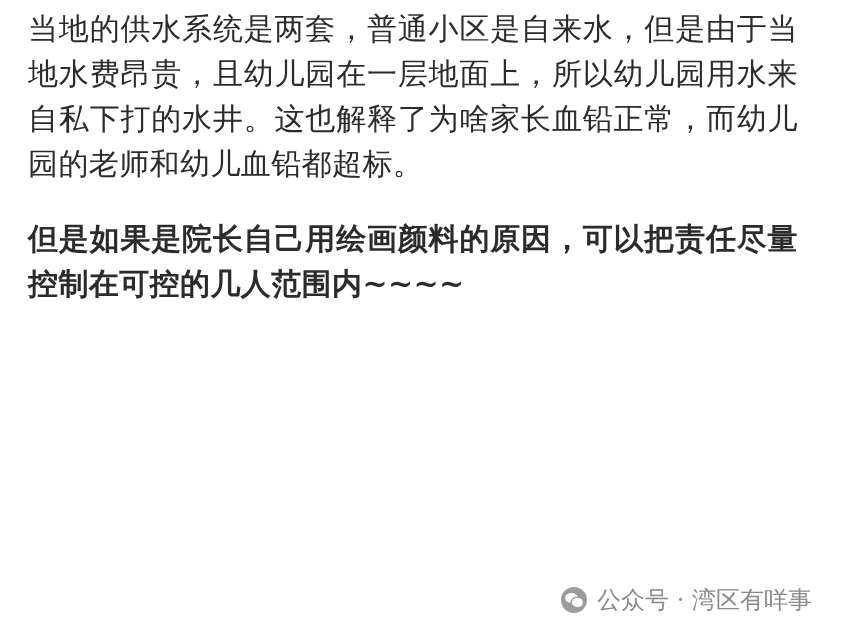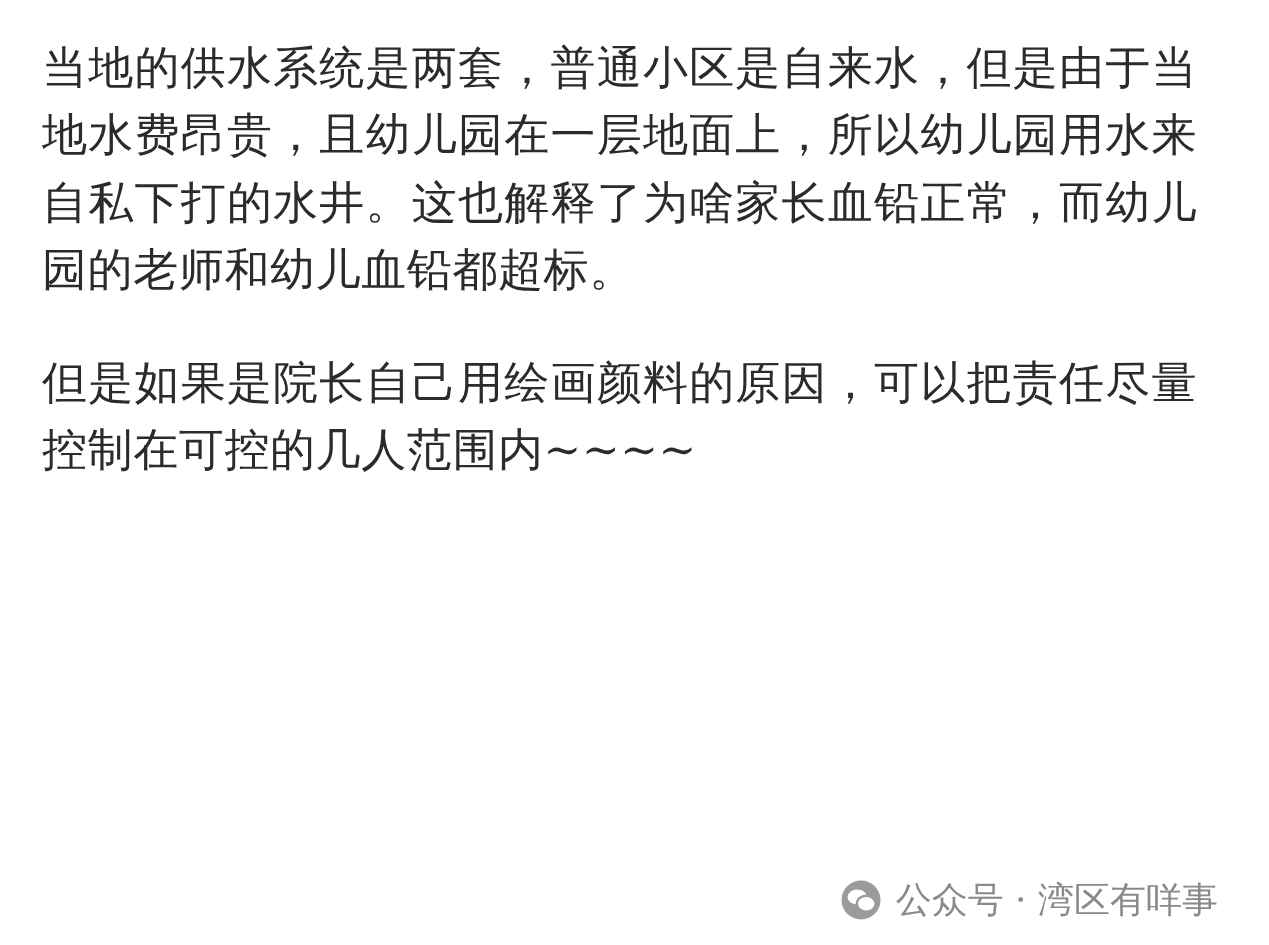--- a/index.html
+++ b/index.html
@@ -22,24 +22,25 @@
   }
   .article {
     color: #2b2b2b;
     font-size: 30px;
     line-height: 45px;
     letter-spacing: 0.4px;
     text-align: justify;
     font-family: "DejaVu Serif", "Liberation Serif", serif;
   }
   .para {
-    margin: 17px 0 30px 0;
+    margin: 0 0 30px 0;
   }
   .para:last-child {
     margin-bottom: 0;
+    font-weight: bold;
   }
   .footer {
     position: absolute;
     right: 34px;
     bottom: 16px;
     display: flex;
     align-items: center;
     gap: 10px;
   }
   .wechat-badge {

